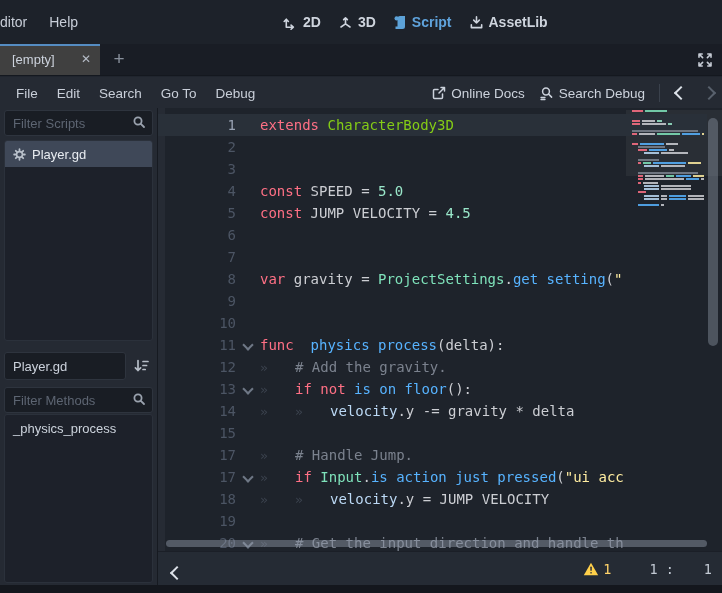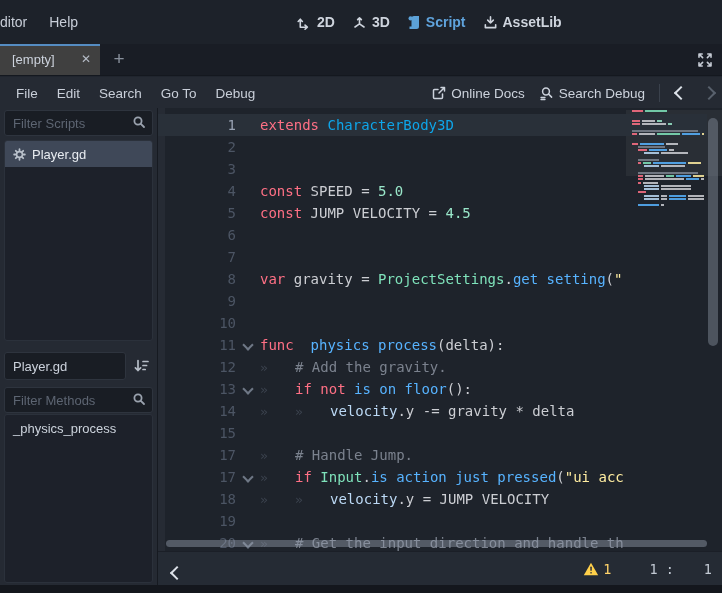--- a/index.html
+++ b/index.html
@@ -2,21 +2,21 @@
 <html><head>
 <meta charset="utf-8">
 <style>
   html,body{margin:0;padding:0;background:#14171d;}
   .screen{position:relative;width:722px;height:593px;background:#1d222a;overflow:hidden;
           font-family:"Liberation Sans",sans-serif;-webkit-font-smoothing:antialiased;}
   
   .topbar{position:absolute;left:0;top:0;right:0;height:44px;background:#1d222a;}
   .topbar-menus{position:absolute;left:0;top:0;height:44px;display:flex;align-items:center;gap:18px;}
   .menu-item{color:#c8ced8;font-size:14px;padding:0 2px;cursor:default;}
-  .workspaces{position:absolute;left:297px;top:0;height:44px;display:flex;align-items:center;gap:17px;text-align:right;}
+  .workspaces{position:absolute;left:283px;top:0;height:44px;display:flex;align-items:center;gap:17px;text-align:right;}
   .ws{display:flex;align-items:center;gap:5px;color:#ced4dd;font-size:14px;font-weight:600;}
   .ws.active{color:#5fa3dc;}
   
   .tabbar{position:absolute;left:0;top:44px;right:0;height:31px;background:#191d25;border-bottom:1px solid #14181f;}
   .tab{position:absolute;left:0;top:0;width:100px;height:31px;background:#404040;}
   .tab-accent{position:absolute;left:0;top:0;right:0;height:2px;background:#558cc2;}
   .tab-label{position:absolute;left:12px;top:8px;font-size:13px;color:#ccd2dc;}
   .tab-close{position:absolute;right:9px;top:8px;font-size:12px;color:#b5bcc7;line-height:14px;}
   .newtab{position:absolute;left:106px;top:0;width:26px;height:31px;color:#878f9b;font-size:19px;
           line-height:29px;text-align:center;}
@@ -243,21 +243,21 @@
       <div class="list-item">
         <span>_physics_process</span>
       </div>
     </div>
   </div>
 
   <div class="editor">
     <div class="gutter-strip"></div>
     <div class="mini-region"></div>
     <div class="code-lines">
-        <div class="code-line current"><span class="ln">1</span><span class="fold"></span><span class="code"><span style="color: rgb(255, 112, 133);">extends</span><span style="color: rgb(204, 206, 211);"> </span><span style="color: #0ea5e9;">CharacterBody3D</span></span></div>
+        <div class="code-line current"><span class="ln">1</span><span class="fold"></span><span class="code"><span style="color: rgb(255, 112, 133);">extends</span><span style="color: rgb(204, 206, 211);"> </span><span style="color: #84cc16;">CharacterBody3D</span></span></div>
         <div class="code-line"><span class="ln">2</span><span class="fold"></span><span class="code"></span></div>
         <div class="code-line"><span class="ln">3</span><span class="fold"></span><span class="code"></span></div>
         <div class="code-line"><span class="ln">4</span><span class="fold"></span><span class="code"><span style="color: rgb(255, 112, 133);">const</span><span style="color: rgb(204, 206, 211);"> SPEED = </span><span style="color: rgb(153, 230, 201);">5.0</span></span></div>
         <div class="code-line"><span class="ln">5</span><span class="fold"></span><span class="code"><span style="color: rgb(255, 112, 133);">const</span><span style="color: rgb(204, 206, 211);"> JUMP_VELOCITY = </span><span style="color: rgb(153, 230, 201);">4.5</span></span></div>
         <div class="code-line"><span class="ln">6</span><span class="fold"></span><span class="code"></span></div>
         <div class="code-line"><span class="ln">7</span><span class="fold"></span></div>
         <div class="code-line"><span class="ln">8</span><span class="fold"></span><span class="code"><span style="color: rgb(255, 112, 133);">var</span><span style="color: rgb(204, 206, 211);"> gravity = </span><span style="color: rgb(127, 227, 187);">ProjectSettings</span><span style="color: rgb(204, 206, 211);">.</span><span style="color: rgb(87, 179, 255);">get_setting</span><span style="color: rgb(204, 206, 211);">(</span><span style="color: rgb(255, 237, 161);">"</span></span></div>
         <div class="code-line"><span class="ln">9</span><span class="fold"></span><span class="code"></span></div>
         <div class="code-line"><span class="ln">10</span><span class="fold"></span><span class="code"></span></div>
         <div class="code-line"><span class="ln">11</span><span class="fold"><i class="chev down"></i></span><span class="code"><span style="color: rgb(255, 112, 133);">func</span><span style="color: rgb(204, 206, 211);"> </span><span style="color: rgb(87, 179, 255);">_physics_process</span><span style="color: rgb(204, 206, 211);">(delta):</span></span></div>

